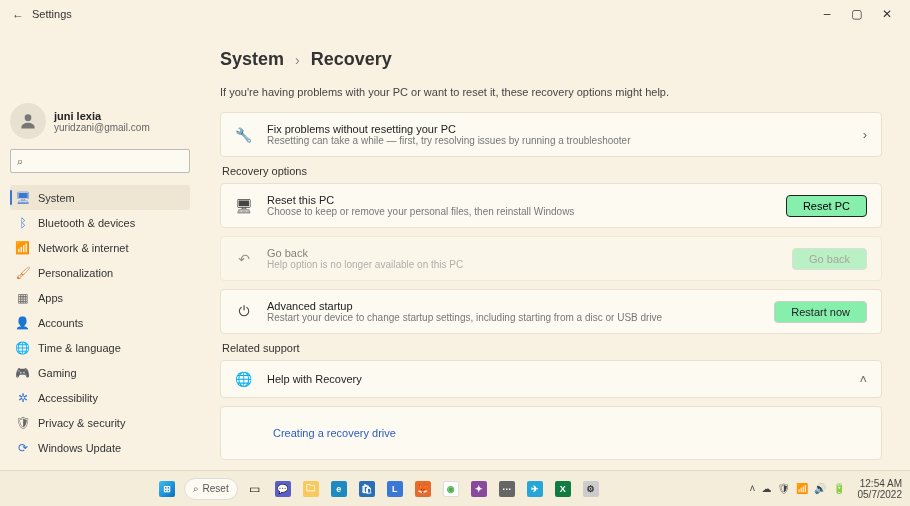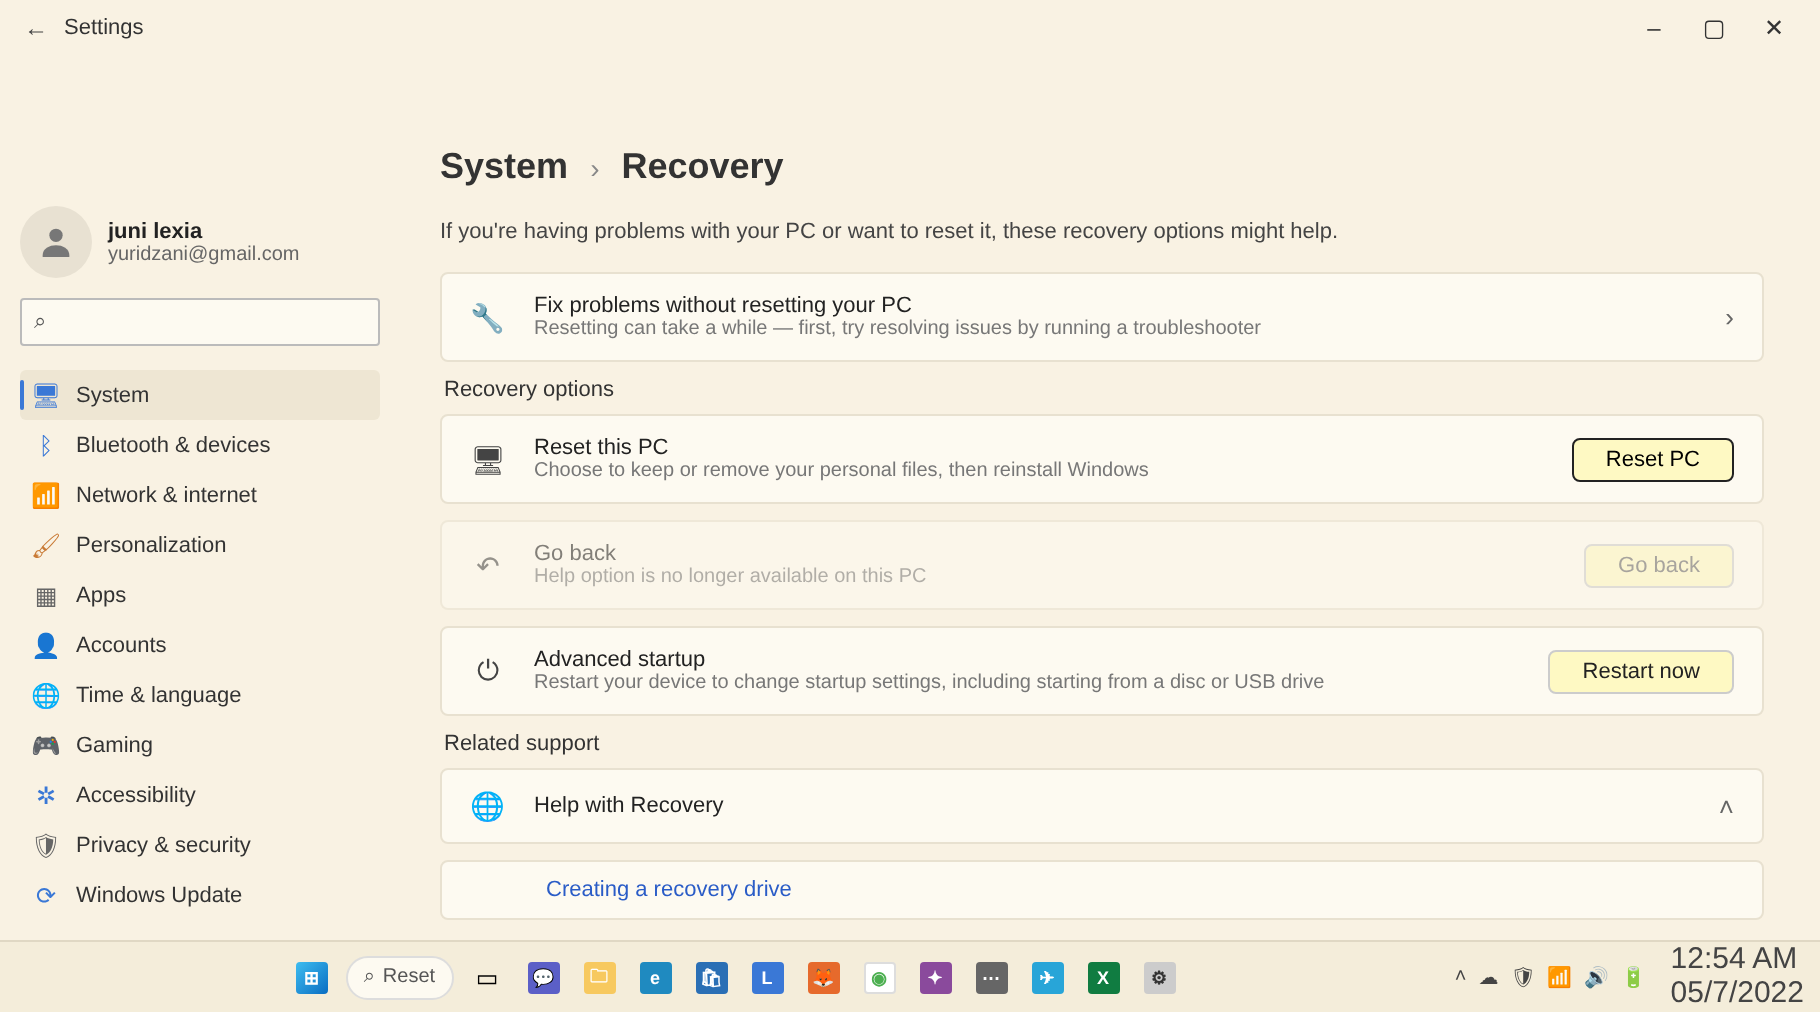--- a/index.html
+++ b/index.html
@@ -41,34 +41,34 @@
 .subtitle { font-size: 11px; color: #444; margin-bottom: 14px; }
 
 
 .card { background: #fdfaf1; border: 1px solid #e8e1d0; border-radius: 4px; padding: 10px 14px; display: flex; align-items: center; gap: 14px; margin-bottom: 8px; }
 .card.disabled { opacity: 0.55; }
 .card-icon { width: 18px; display: flex; justify-content: center; color: #444; font-size: 14px; }
 .card-body { flex: 1; }
 .card-title { font-size: 11px; color: #222; }
 .card-desc { font-size: 10px; color: #777; }
 .card-action-chev { color: #666; font-size: 13px; }
-.action-btn { border: 1px solid #222; background: #fef9c3; border-radius: 4px; font-size: 11px; padding: 4px 16px; cursor: pointer; }
+.action-btn { border: 1px solid #222; background: #86efac; border-radius: 4px; font-size: 11px; padding: 4px 16px; cursor: pointer; }
 .action-btn.secondary { border-color: #ccc; color: #666; }
 
 .section-label { font-size: 11px; color: #333; margin: 6px 0 6px 2px; }
 
 .link { font-size: 11px; color: #2a5cc7; cursor: pointer; padding: 8px 0 8px 38px; }
 
 
 .taskbar { position: absolute; bottom: 0; left: 0; right: 0; height: 36px; background: #f4edda; border-top: 1px solid #e0d8c4; display: flex; align-items: center; padding: 0 8px; }
 .task-center { flex: 1; display: flex; align-items: center; justify-content: center; gap: 6px; }
 .task-icon { width: 22px; height: 22px; border-radius: 3px; display: flex; align-items: center; justify-content: center; font-size: 12px; cursor: pointer; }
 .tb-search { display: flex; align-items: center; gap: 4px; background: #fdfaf1; border: 1px solid #ddd; border-radius: 12px; height: 22px; padding: 0 8px; font-size: 10px; color: #555; }
 .tray { display: flex; align-items: center; gap: 6px; font-size: 10px; color: #444; }
-.clock { line-height: 1.1; font-size: 15px; margin-left: 6px; }
+.clock { text-align: right; line-height: 1.1; font-size: 10px; margin-left: 6px; }
 
 
 .sq { width: 16px; height: 16px; border-radius: 2px; display: inline-flex; align-items: center; justify-content: center; color: #fff; font-size: 9px; font-weight: bold; }
 </style>
 </head>
 <body>
 
 <div class="titlebar">
   <span class="back">←</span>
   <span class="title">Settings</span>
@@ -193,21 +193,21 @@
     <div class="section-label">Related support</div>
 
     <div class="card">
       <div class="card-icon">🌐</div>
       <div class="card-body">
         <div class="card-title">Help with Recovery</div>
       </div>
       <div class="card-action-chev">˄</div>
     </div>
 
-    <div class="card" style="padding:0 14px">
+    <div class="card" style="padding:12px 14px">
       <div class="link">Creating a recovery drive</div>
     </div>
   </div>
 </div>
 
 <div class="taskbar">
   <div class="task-center">
     <div class="task-icon">
         <span class="sq" style="background:linear-gradient(135deg,#3dbdf0,#0a6dc2)">⊞</span>
       </div>

